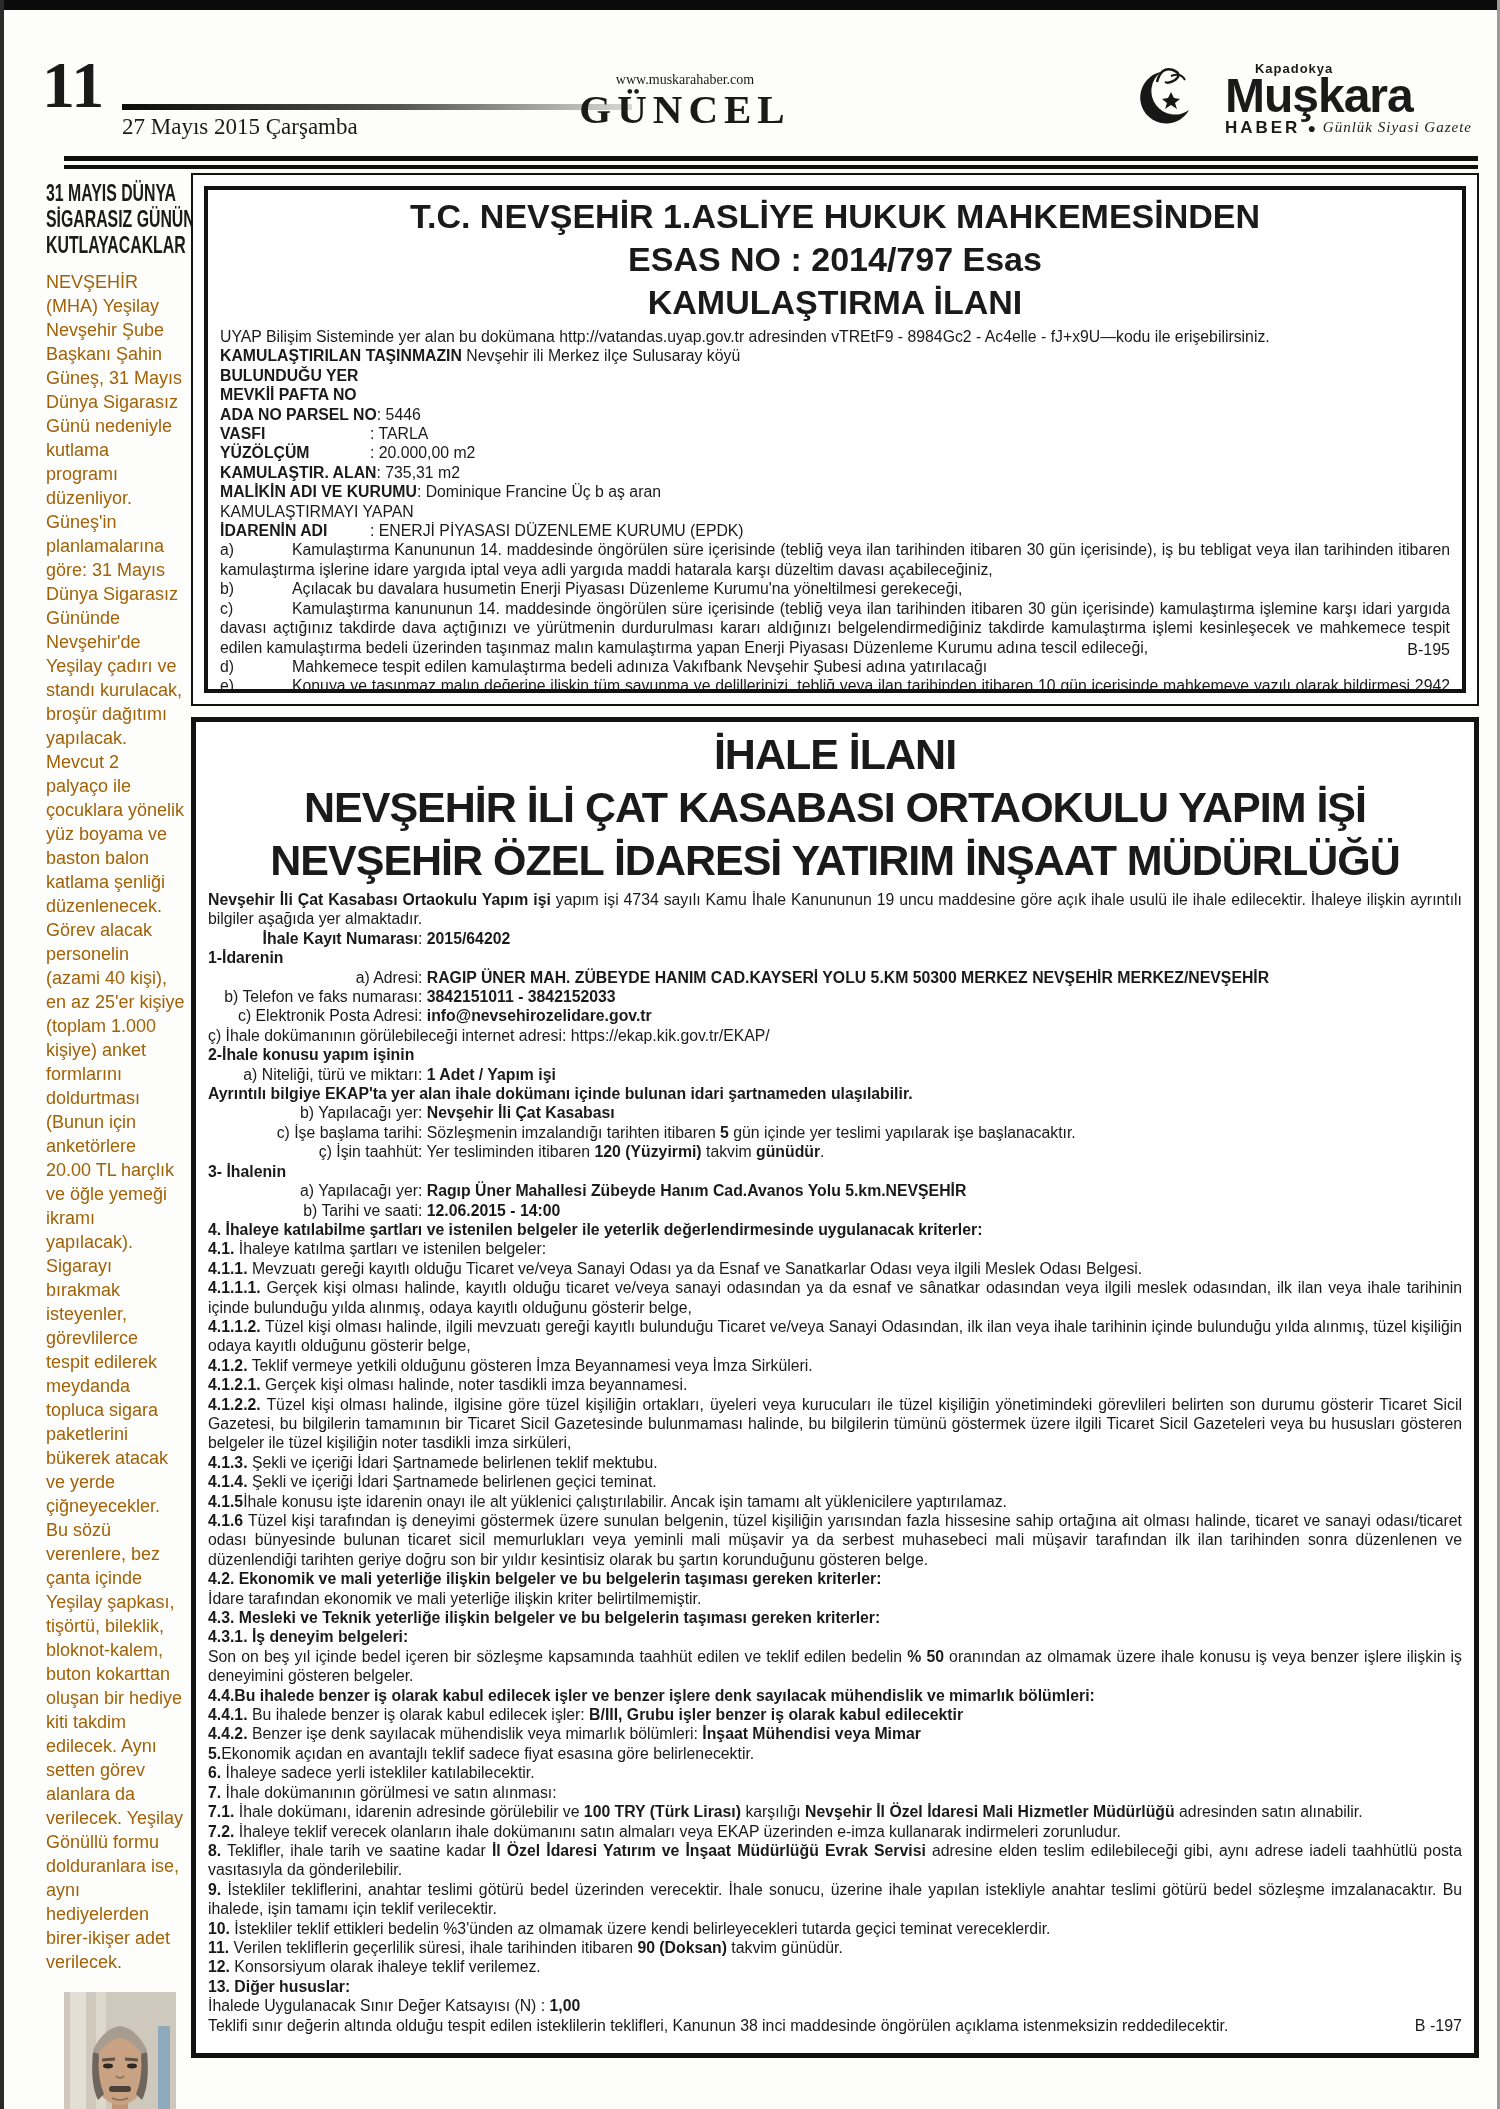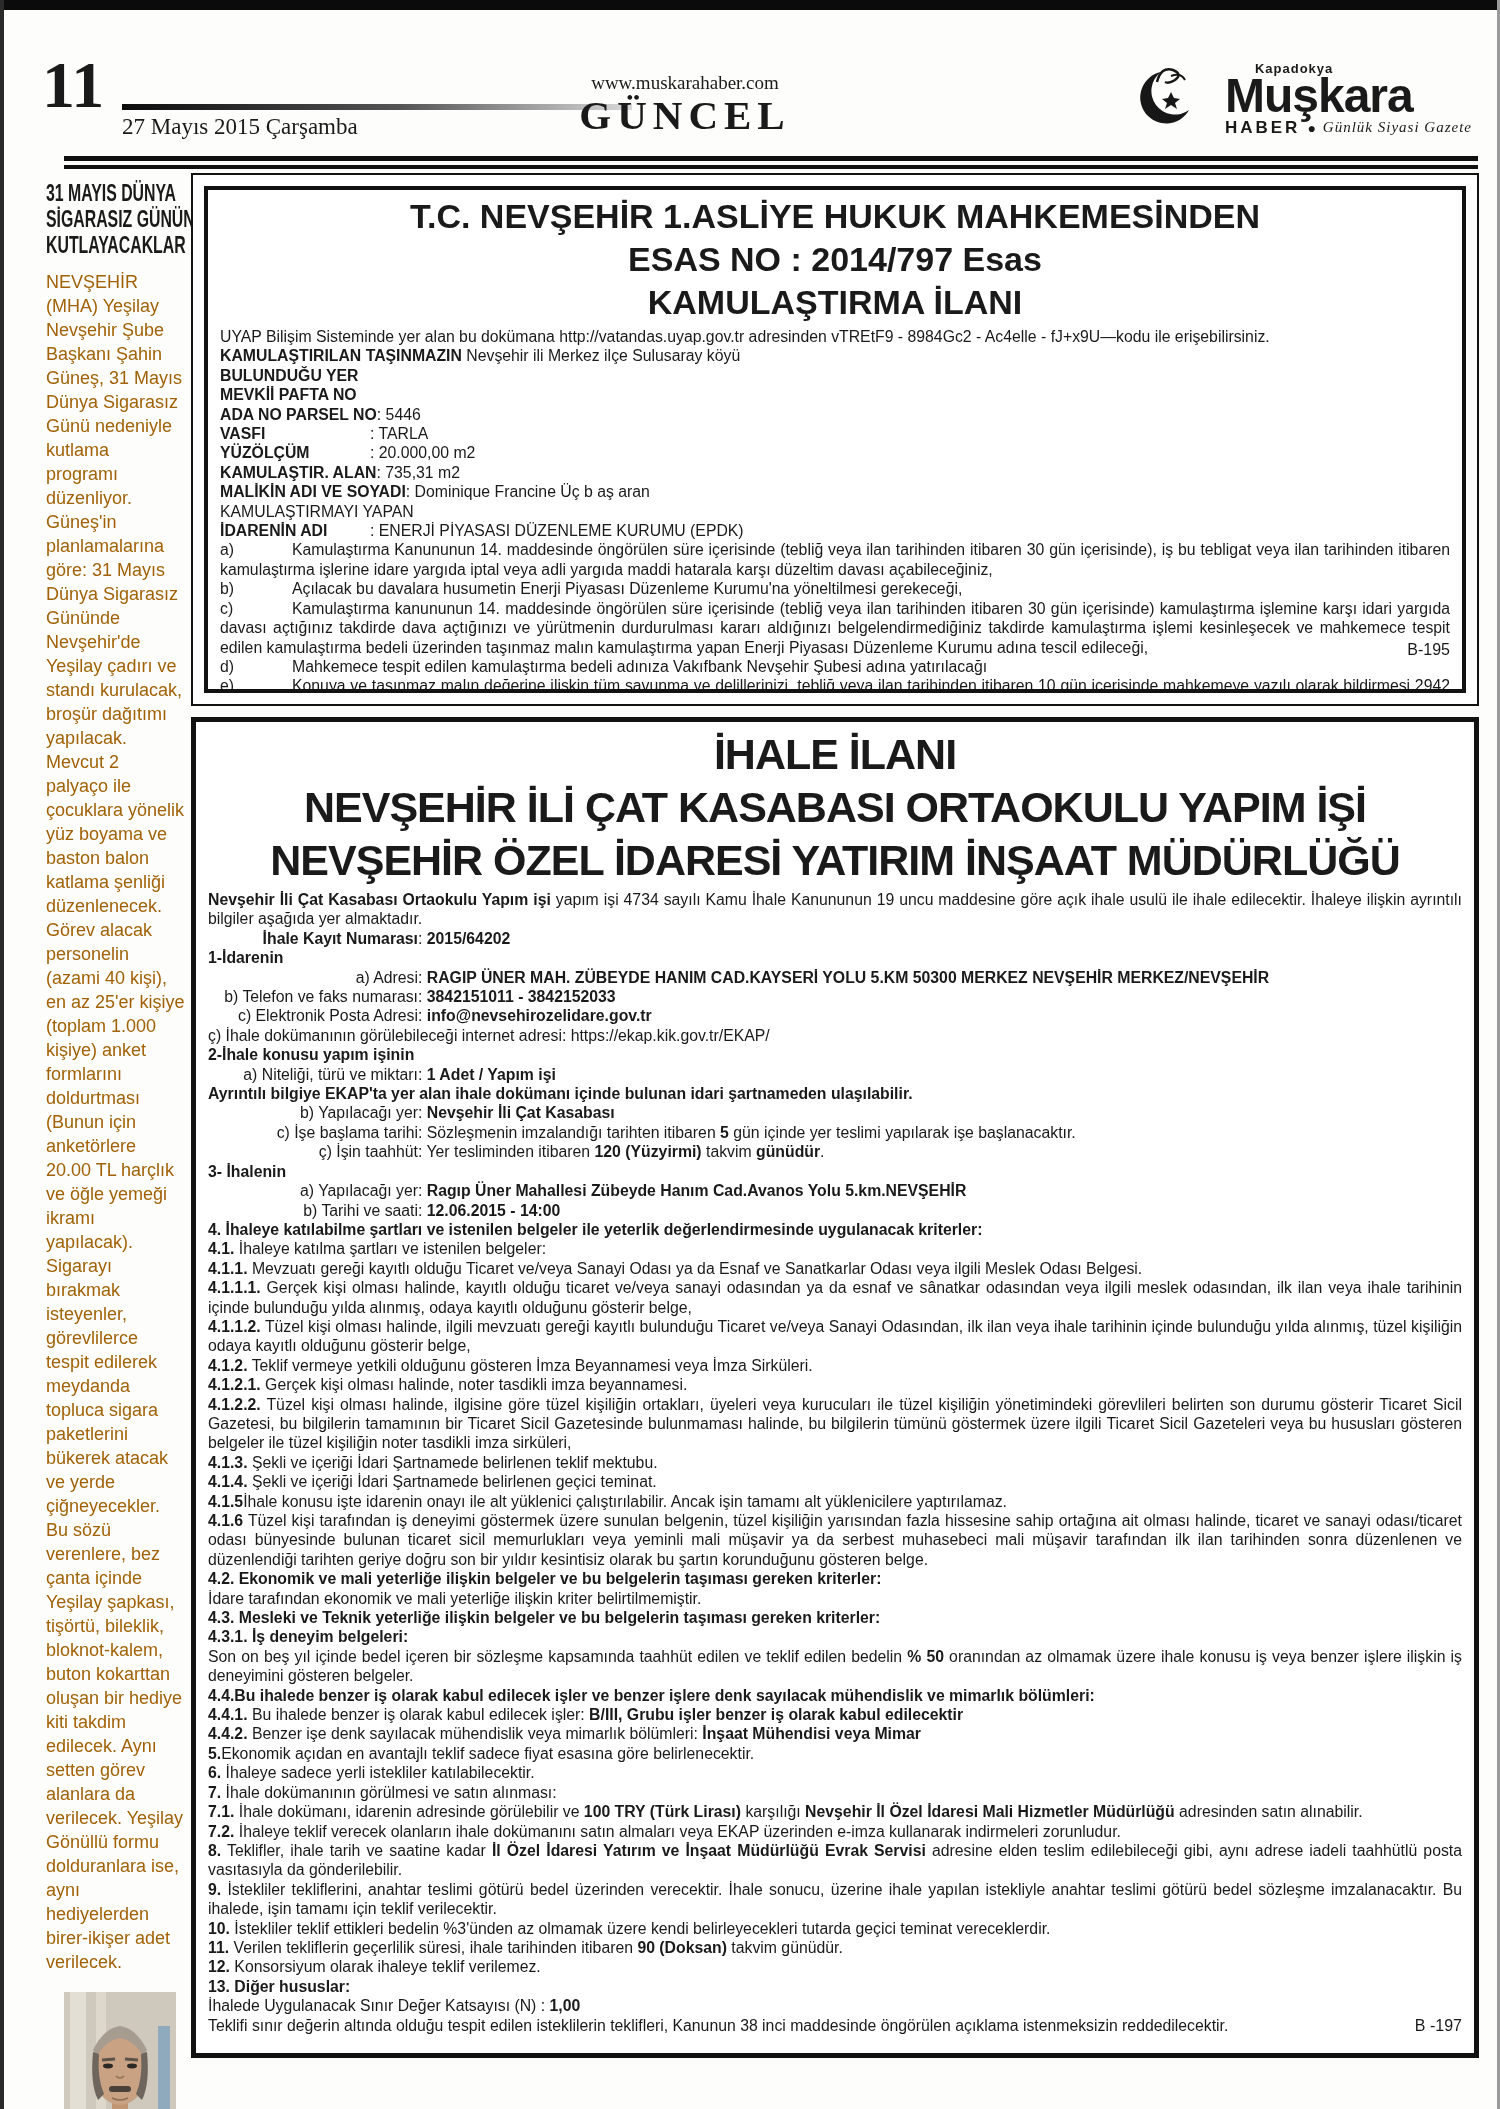--- a/index.html
+++ b/index.html
@@ -10,21 +10,21 @@
   .b{font-weight:bold;}
   
   .edge-top{position:absolute;top:0;left:0;width:100%;height:10px;background:#0b0b0b;}
   .edge-left{position:absolute;top:0;left:0;width:4px;height:100%;background:#2a2a2a;}
   .edge-right{position:absolute;top:0;right:0;width:3px;height:100%;background:#9a9a9a;}
   
   .h-pageno{position:absolute;left:42px;top:52px;font-family:"Liberation Serif",serif;font-size:66px;font-weight:bold;line-height:1;}
   .h-line{position:absolute;left:122px;top:104px;width:510px;height:6px;background:linear-gradient(90deg,#0c0c0c 0%,#555 55%,#d9d9d9 100%);}
   .h-date{position:absolute;left:122px;top:114px;font-family:"Liberation Serif",serif;font-size:23px;}
   .h-center{position:absolute;left:545px;top:72px;width:280px;text-align:center;}
-  .h-url{font-family:"Liberation Serif",serif;font-size:19px;}
+  .h-url{font-family:"Liberation Serif",serif;font-size:14px;}
   .h-guncel{font-family:"Liberation Serif",serif;font-size:41px;font-weight:bold;letter-spacing:6px;margin-top:-3px;}
   .h-logo{position:absolute;right:28px;top:62px;display:flex;align-items:flex-start;gap:2px;}
   .h-logo-txt{line-height:1;margin-left:24px;}
   .h-kapadokya{font-size:13px;font-weight:bold;margin-left:30px;letter-spacing:1px;}
   .h-brand{font-size:48px;font-weight:bold;letter-spacing:-1px;line-height:42px;}
   .h-sub{display:flex;align-items:center;gap:7px;margin-top:2px;}
   .h-haber{font-size:17px;font-weight:bold;letter-spacing:3px;}
   .h-bullet{font-size:14px;line-height:1;}
   .h-tagline{font-family:"Liberation Serif",serif;font-style:italic;font-size:15px;letter-spacing:1px;}
   
@@ -151,21 +151,21 @@
         </div>
         <div class="row">
           <span class="lbl b">YÜZÖLÇÜM</span>
           <span class="val"><span>: </span><span>20.000,00 m2</span></span>
         </div>
         <div class="row">
           <span class="lbl b">KAMULAŞTIR. ALAN</span>
           <span class="val"><span>: </span><span>735,31 m2</span></span>
         </div>
         <div class="row">
-          <span class="lbl b">MALİKİN ADI VE SOYADI</span>
+          <span class="lbl b">MALİKİN ADI VE KURUMU</span>
           <span class="val"><span>: </span><span>Dominique Francine Üç b aş aran</span></span>
         </div>
         <div class="para"><span>KAMULAŞTIRMAYI YAPAN</span></div>
         <div class="row">
           <span class="lbl b">İDARENİN ADI</span>
           <span class="val"><span>: </span><span>ENERJİ PİYASASI DÜZENLEME KURUMU (EPDK)</span></span>
         </div>
         <div class="para"><span class="tag">a)</span><span>Kamulaştırma Kanununun 14. maddesinde öngörülen süre içerisinde (tebliğ veya ilan tarihinden itibaren 30 gün içerisinde), iş bu tebligat veya ilan tarihinden itibaren kamulaştırma işlerine idare yargıda iptal veya adli yargıda maddi hatarala karşı düzeltim davası açabileceğiniz,</span></div>
         <div class="para"><span class="tag">b)</span><span>Açılacak bu davalara husumetin Enerji Piyasası Düzenleme Kurumu'na yöneltilmesi gerekeceği,</span></div>
         <div class="para"><span class="tag">c)</span><span>Kamulaştırma kanununun 14. maddesinde öngörülen süre içerisinde (tebliğ veya ilan tarihinden itibaren 30 gün içerisinde) kamulaştırma işlemine karşı idari yargıda davası açtığınız takdirde dava açtığınızı ve yürütmenin durdurulması kararı aldığınızı belgelendirmediğiniz takdirde kamulaştırma işlemi kesinleşecek ve mahkemece tespit edilen kamulaştırma bedeli üzerinden taşınmaz malın kamulaştırma yapan Enerji Piyasası Düzenleme Kurumu adına tescil edileceği,</span></div>

